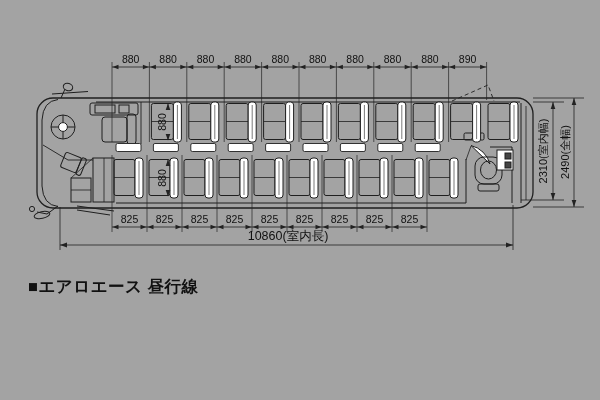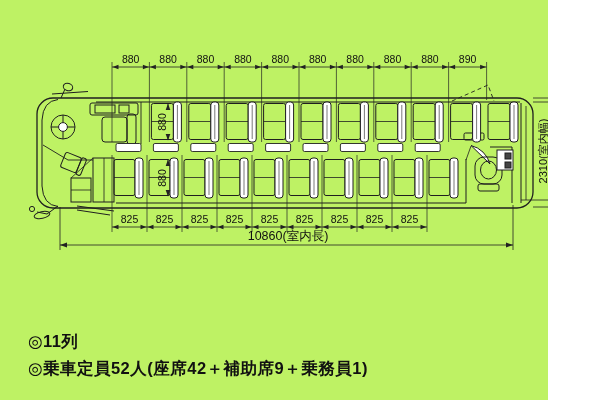--- a/index.html
+++ b/index.html
@@ -1,16 +1,16 @@
 <!DOCTYPE html>
 <html><head>
 <meta charset="utf-8">
 <style>
   html,body{margin:0;padding:0;background:#fff;}
-  .stage{position:relative;width:548px;height:400px;background:#bef264;overflow:hidden;
+  .stage{position:relative;width:600px;height:400px;background:#a3a3a3;overflow:hidden;
          font-family:"Liberation Sans","DejaVu Sans",sans-serif;}
   .stage svg{position:absolute;left:0;top:0;}
   .cap{position:absolute;left:28px;color:#111;font-size:16.5px;font-weight:600;
        letter-spacing:.5px;white-space:nowrap;font-family:"Liberation Sans","DejaVu Sans",sans-serif;}
   .cap.t1{top:276px;} .cap.t2{top:303px;} .cap.t3{top:331px;} .cap.t4{top:358px;}
   text{font-family:"Liberation Sans","DejaVu Sans",sans-serif;}
 </style>
 </head>
 <body>
 
@@ -291,15 +291,14 @@
       <polygon points="168,140.5 165.7,134 170.3,134" fill="#222" stroke="none"></polygon>
       <text transform="translate(166,122) rotate(-90)" text-anchor="middle" font-size="10.5" fill="#111" stroke="none">880</text>
       <line x1="168" y1="160" x2="168" y2="166"></line>
       <line x1="168" y1="190" x2="168" y2="196"></line>
       <polygon points="168,159.5 165.7,166 170.3,166" fill="#222" stroke="none"></polygon>
       <polygon points="168,196.5 165.7,190 170.3,190" fill="#222" stroke="none"></polygon>
       <text transform="translate(166,178) rotate(-90)" text-anchor="middle" font-size="10.5" fill="#111" stroke="none">880</text>
     </g>
   </svg>
 
-  <div class="cap t3">◎11列</div>
-  <div class="cap t4">◎乗車定員52人(座席42＋補助席9＋乗務員1)</div>
+  <div class="cap t1">■エアロエース 昼行線</div>
 </div>
 
 </body></html>

